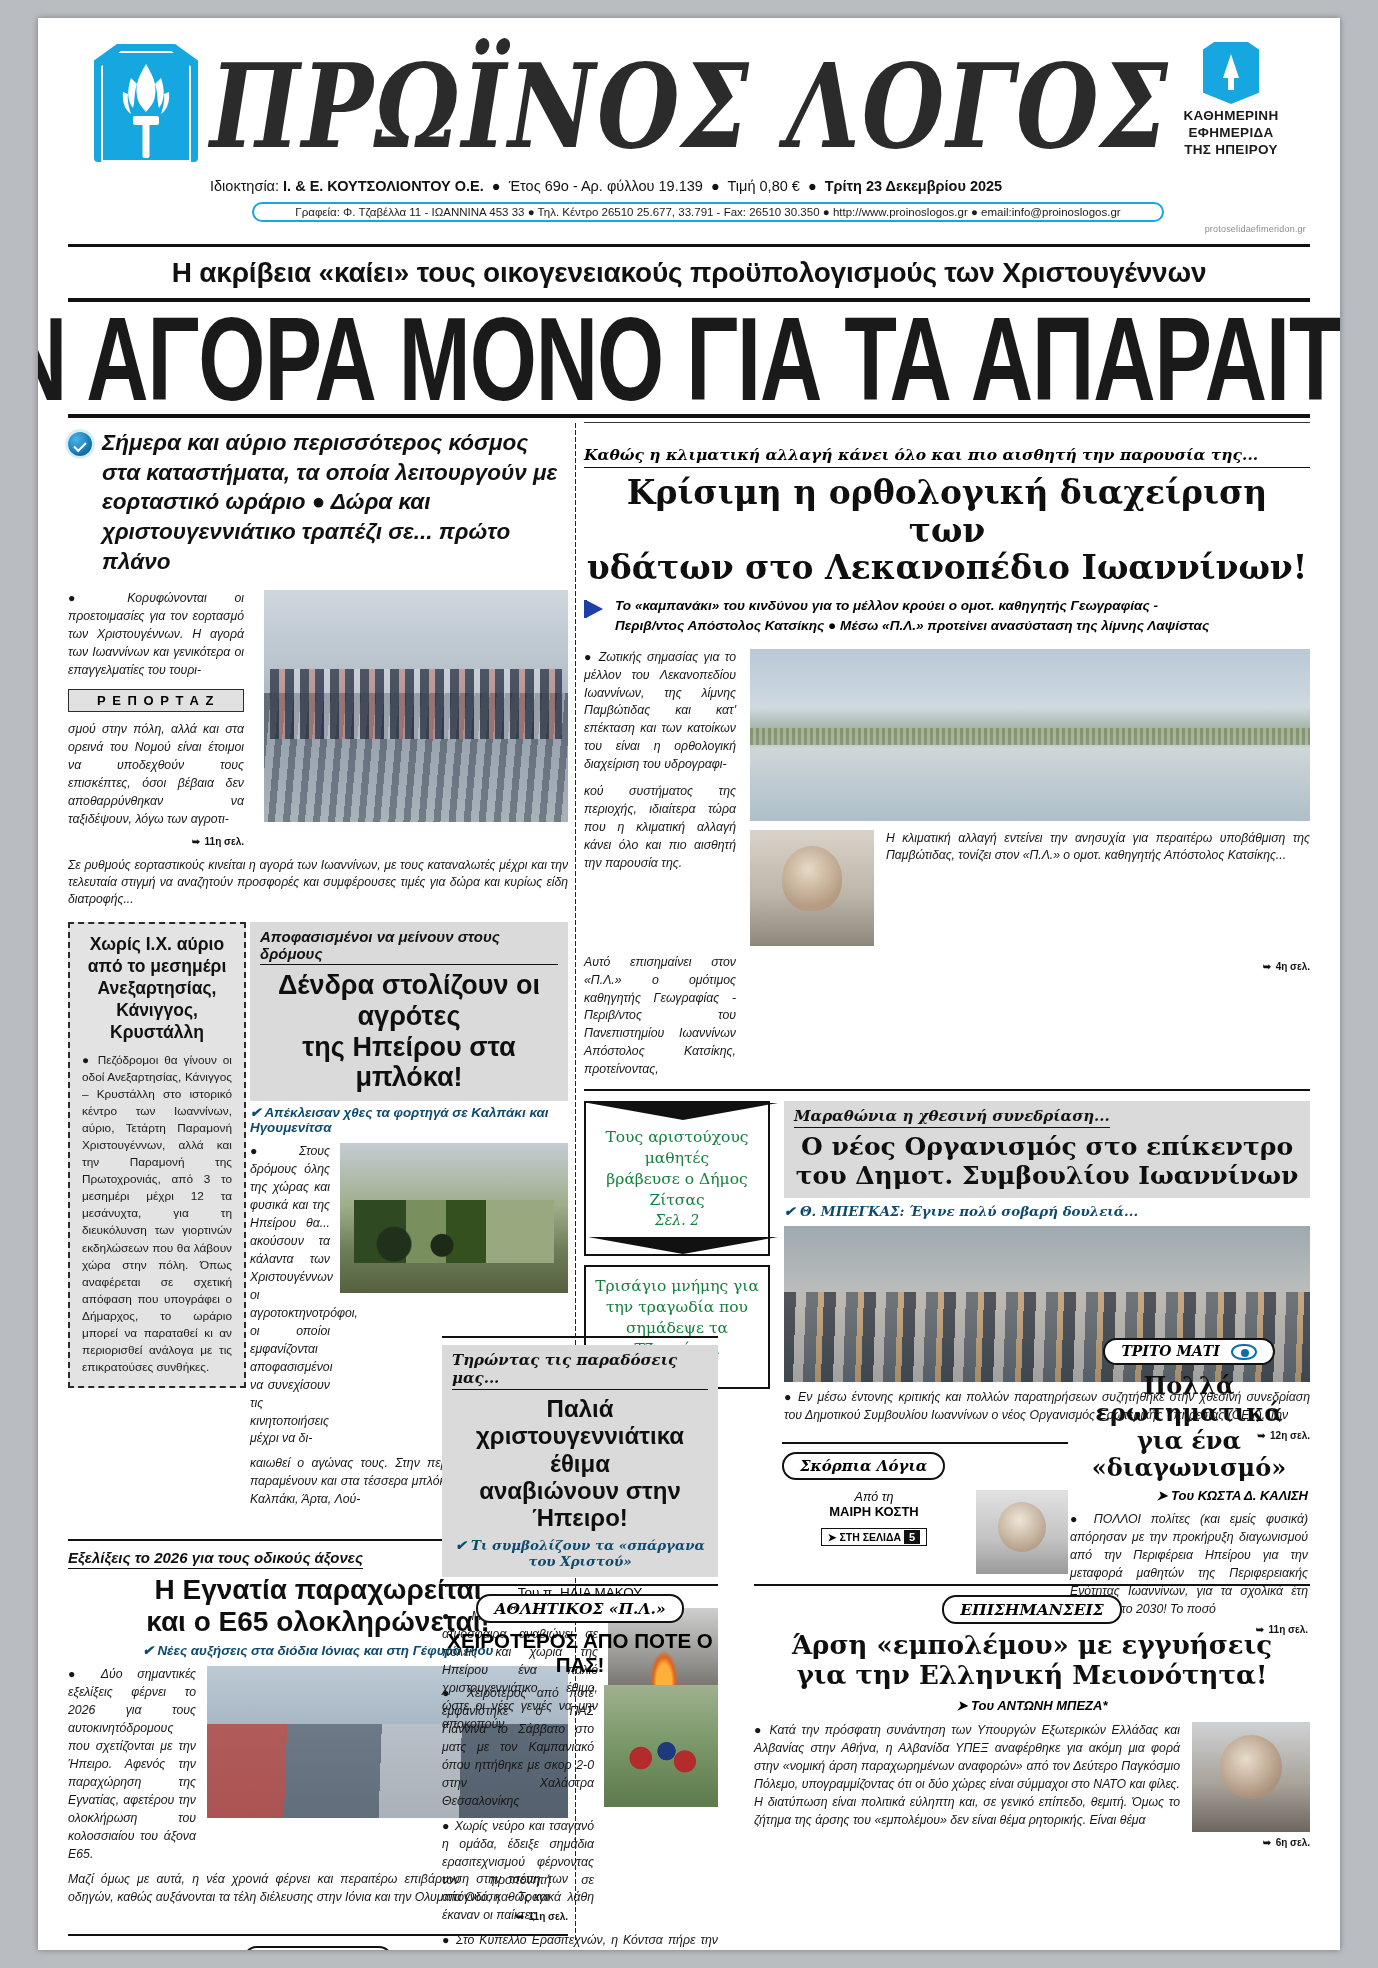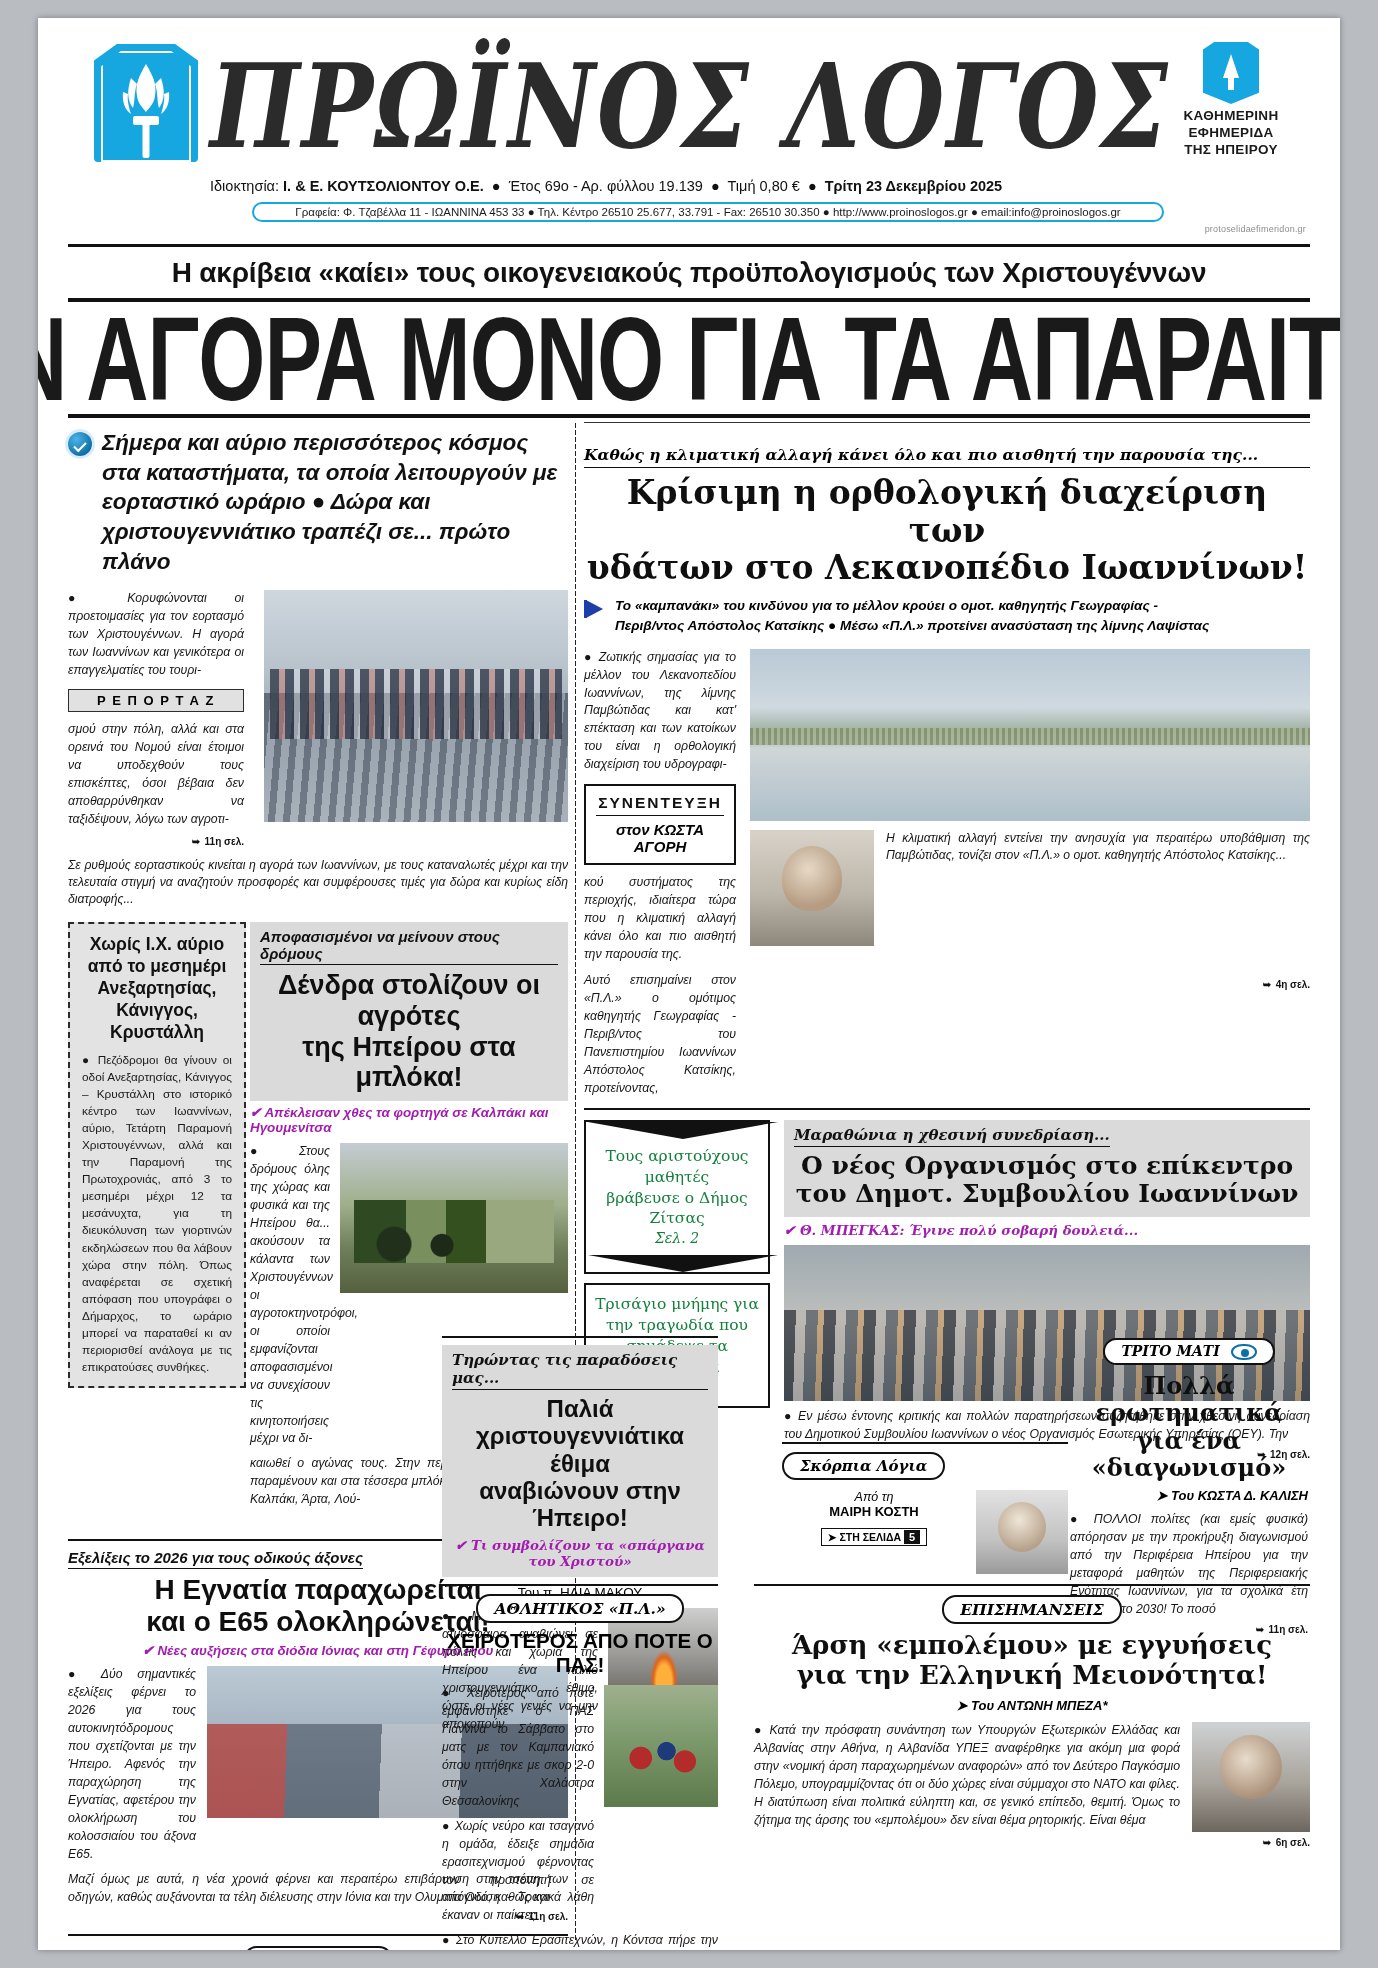--- a/index.html
+++ b/index.html
@@ -268,21 +268,21 @@
   }
   .sec-kicker {
     font-size:15px; font-style:italic; font-weight:700; color:#111;
     border-bottom:1.5px solid #111; display:inline-block; padding-bottom:2px; margin-bottom:5px;
   }
   .sec-title {
     font-size:27px; font-weight:700; line-height:1.14; color:#0f0f0f; text-align:center;
   }
   .sec-title.sm { font-size:24px; }
   .sec-sub {
-    font-size:13.4px; font-style:italic; font-weight:700; color:#a21caf; margin-top:5px; text-align:center;
+    font-size:13.4px; font-style:italic; font-weight:700; color:#0c4a6e; margin-top:5px; text-align:center;
   }
 
   .r-head-serif .sec-title { font-family:"DejaVu Serif", serif; }
 
   .hairline { height:2px; background:#111; }
   .thin { height:1px; background:#333; }
 
   .interview-box { border:2px solid #111; padding:8px 10px; }
   .iv-title {
     text-align:center; font-size:15.5px; font-weight:700; letter-spacing:2px; color:#111;
@@ -507,24 +507,20 @@
           <div style="font-size:13.6px; font-style:italic; font-weight:700; line-height:1.5;">
             <div>Το «καμπανάκι» του κινδύνου για το μέλλον κρούει ο ομοτ. καθηγητής Γεωγραφίας -</div>
             <div style="text-align:center;">Περιβ/ντος Απόστολος Κατσίκης ● Μέσω «Π.Λ.» προτείνει ανασύσταση της λίμνης Λαψίστας</div>
           </div>
         </div>
       </div>
 
       <div style="display:flex; gap:14px; margin-top:12px;">
         <div style="width:152px;">
           <div class="body-col ital">● Ζωτικής σημασίας για το μέλλον του Λεκανοπεδίου Ιωαννίνων, της λίμνης Παμβώτιδας και κατ' επέκταση και των κατοίκων του είναι η ορθολογική διαχείριση του υδρογραφι-</div>
-          <div class="interview-box" style="margin-top:10px;">
-            <div class="iv-title">ΣΥΝΕΝΤΕΥΞΗ</div>
-            <div class="iv-sub">στον ΚΩΣΤΑ ΑΓΟΡΗ</div>
-          </div>
           <div class="body-col ital" style="margin-top:9px;">κού συστήματος της περιοχής, ιδιαίτερα τώρα που η κλιματική αλλαγή κάνει όλο και πιο αισθητή την παρουσία της.</div>
         </div>
         <div style="flex:1;">
           <div class="photo ph-lake" style="height:172px;"></div>
           <div style="display:flex; gap:12px; margin-top:9px;">
             <div style="width:124px;">
               <div class="photo ph-portrait" style="height:116px;"></div>
             </div>
             <div style="flex:1;" class="cap">Η κλιματική αλλαγή εντείνει την ανησυχία για περαιτέρω υποβάθμιση της Παμβώτιδας, τονίζει στον «Π.Λ.» ο ομοτ. καθηγητής Απόστολος Κατσίκης...</div>
           </div>

